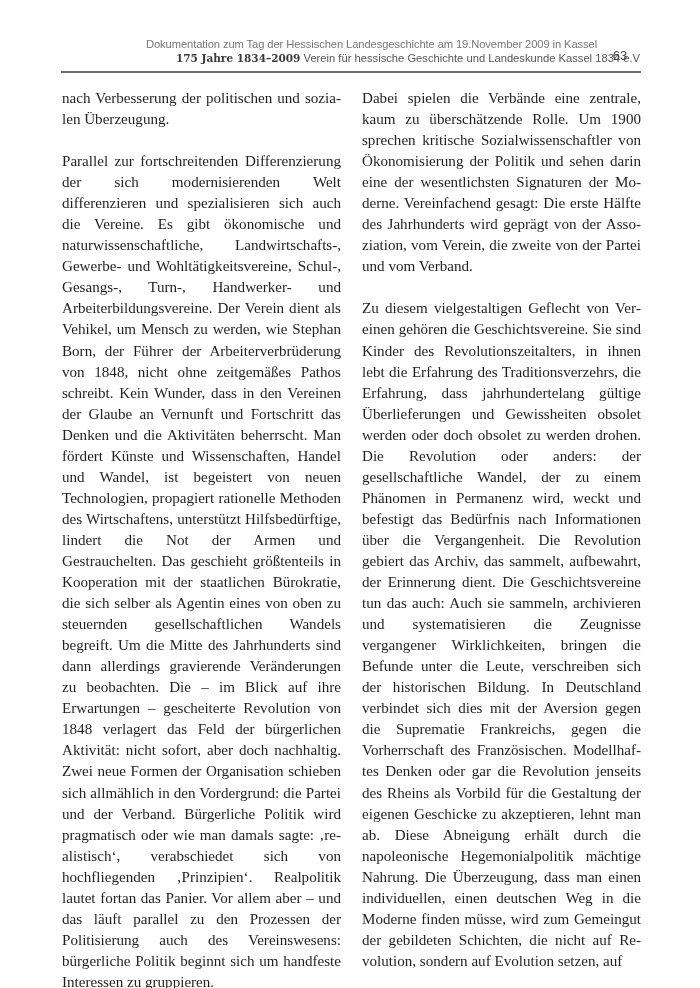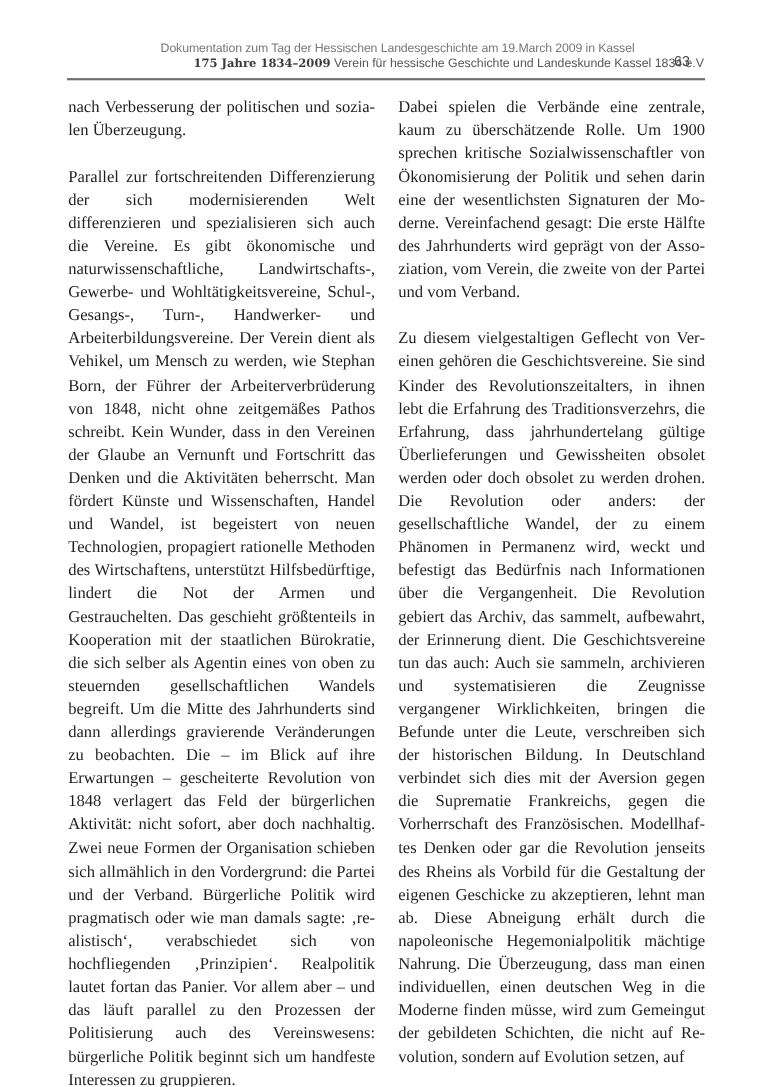--- a/index.html
+++ b/index.html
@@ -16,21 +16,21 @@
          font-size: 15.1px; line-height: 21.05px; color: #1f1f1f; text-align: justify; hyphens: manual; }
   .col.left { left: 62px; }
   .col.right { left: 362px; }
   .col p { margin: 0; }
   .col p + p { margin-top: 21px; }
 </style>
 </head>
 <body>
 
 <div class="header">
-  <div class="line1">Dokumentation zum Tag der Hessischen Landesgeschichte am 19.March 2009 in Kassel</div>
+  <div class="line1">Dokumentation zum Tag der Hessischen Landesgeschichte am 19.November 2009 in Kassel</div>
   <div class="line2">
     <span class="fraktur">175 Jahre 1834–2009</span>
     <span>Verein für hessische Geschichte und Landeskunde Kassel 1834 e.V</span>
   </div>
 </div>
 <div class="pagenum">63</div>
 <div class="rule"></div>
 
 <div class="col left">
   <p>nach Verbesserung der politischen und sozia­len Überzeugung.</p>

